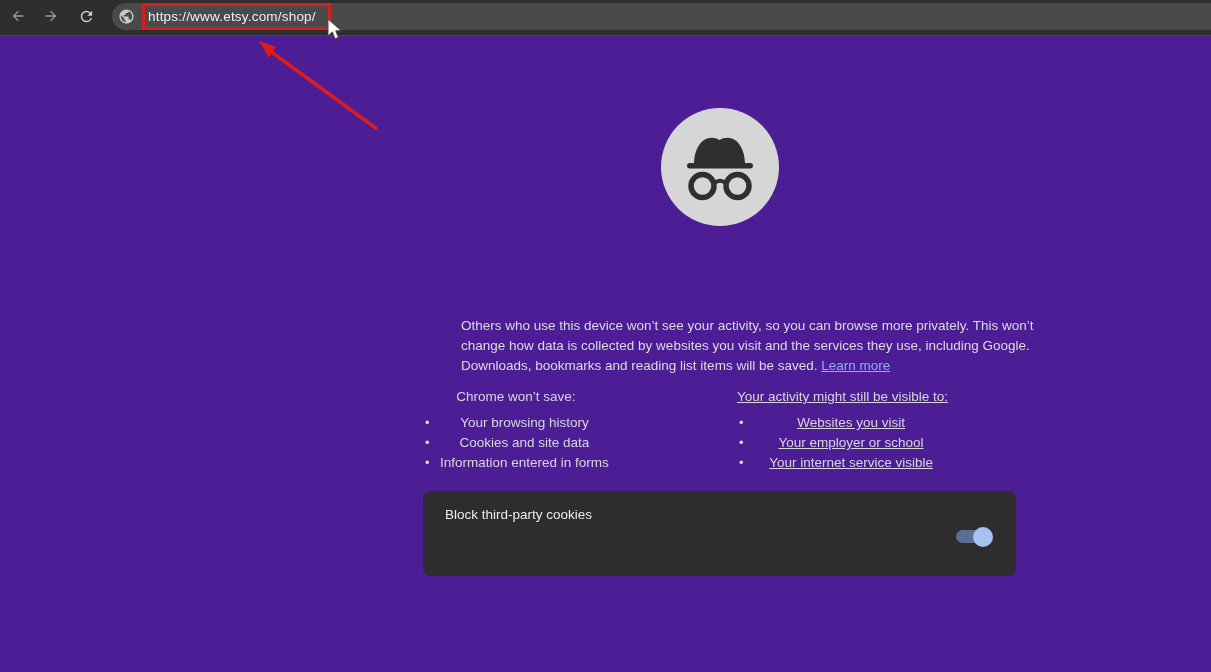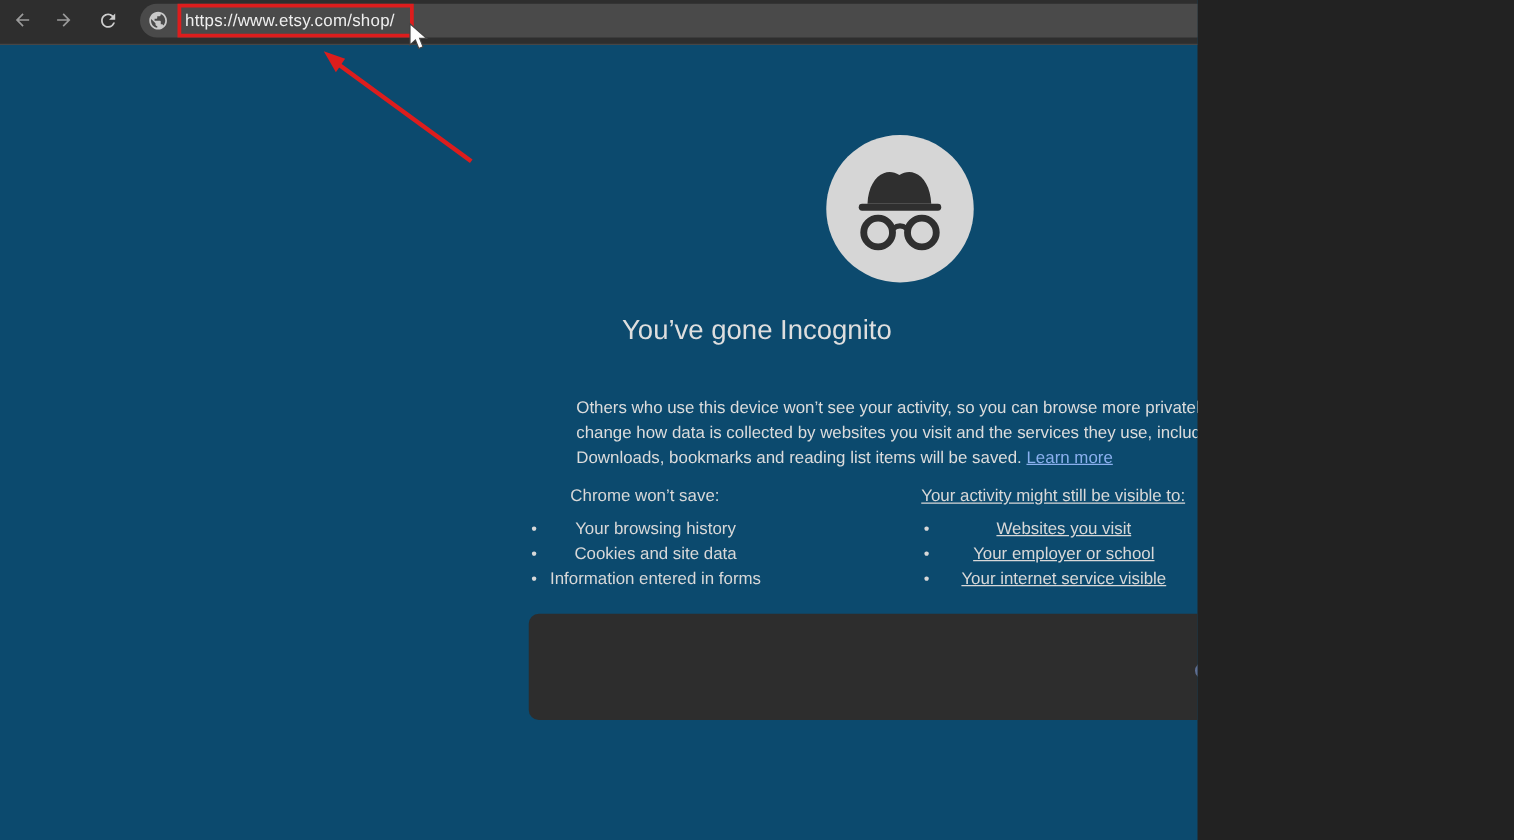--- a/index.html
+++ b/index.html
@@ -1,19 +1,19 @@
 <!DOCTYPE html>
 <html><head>
 <meta charset="utf-8">
 <style>
   html,body{margin:0;padding:0;background:#222;}
   *{box-sizing:border-box;}
   #screen{
-    position:relative;width:958px;height:672px;overflow:hidden;
-    background:#0c4a6e;
+    position:relative;width:1211px;height:672px;overflow:hidden;
+    background:#4c1d95;
     font-family:"Liberation Sans","DejaVu Sans",sans-serif;
     -webkit-font-smoothing:antialiased;
   }
   
   .toolbar{position:absolute;left:0;top:0;width:1211px;height:36px;background:#2e2e2e;border-bottom:1px solid #464646;}
   .nav-btn{position:absolute;top:6px;width:20px;height:20px;display:flex;align-items:center;justify-content:center;border-radius:50%;cursor:pointer;}
   .nav-btn svg{display:block;}
   .omnibox{position:absolute;left:112px;top:3px;width:1099px;height:27px;background:#4a4a4a;border-radius:13.5px 0 0 13.5px;display:flex;align-items:center;}
   .site-icon{position:absolute;left:6px;top:5px;width:17px;height:17px;}
   .url-text{position:absolute;left:36px;top:0;line-height:27px;font-size:13.5px;color:#efefef;letter-spacing:.2px;white-space:nowrap;}
@@ -96,21 +96,20 @@
       <svg width="118" height="118" viewBox="0 0 118 118">
         <path fill="#2f2f2f" d="M33 55 C33.5 42 39 33 46 30.5 C50 29 54.5 29.5 58.5 32 C62.5 29.5 67 29 71 30.5 C78 33 83.5 42 84 55 Z"></path>
         <rect x="26" y="55" width="66" height="5.5" rx="2.7" fill="#2f2f2f"></rect>
         <circle cx="41.5" cy="78" r="11.5" fill="none" stroke="#2f2f2f" stroke-width="5.5"></circle>
         <circle cx="76.5" cy="78" r="11.5" fill="none" stroke="#2f2f2f" stroke-width="5.5"></circle>
         <path d="M53.5 75 Q59 70.5 64.5 75" fill="none" stroke="#2f2f2f" stroke-width="4"></path>
       </svg>
     </span>
   </div>
 
-  <div class="page-title">You’ve gone Incognito</div>
 
   <p class="intro"><span>Others who use this device won’t see your activity, so you can browse more privately. This won’t change how data is collected by websites you visit and the services they use, including Google. Downloads, bookmarks and reading list items will be saved.</span>
     <a>Learn more</a>
   </p>
 
   <div class="col col-left">
     <p class="hdr">Chrome won’t save:</p>
     <ul>
       <li><span class="dot">•</span><span>Your browsing history</span></li>
       <li><span class="dot">•</span><span>Cookies and site data</span></li>
@@ -121,18 +120,19 @@
   <div class="col col-right">
     <p class="hdr">Your activity might still be visible to:</p>
     <ul>
       <li><span class="dot">•</span><span>Websites you visit</span></li>
       <li><span class="dot">•</span><span>Your employer or school</span></li>
       <li><span class="dot">•</span><span>Your internet service visible</span></li>
     </ul>
   </div>
 
   <div class="card">
+    <p class="card-title">Block third-party cookies</p>
     <div class="toggle">
       <div class="thumb"></div>
     </div>
   </div>
 
 </div>
 
 </body></html>

